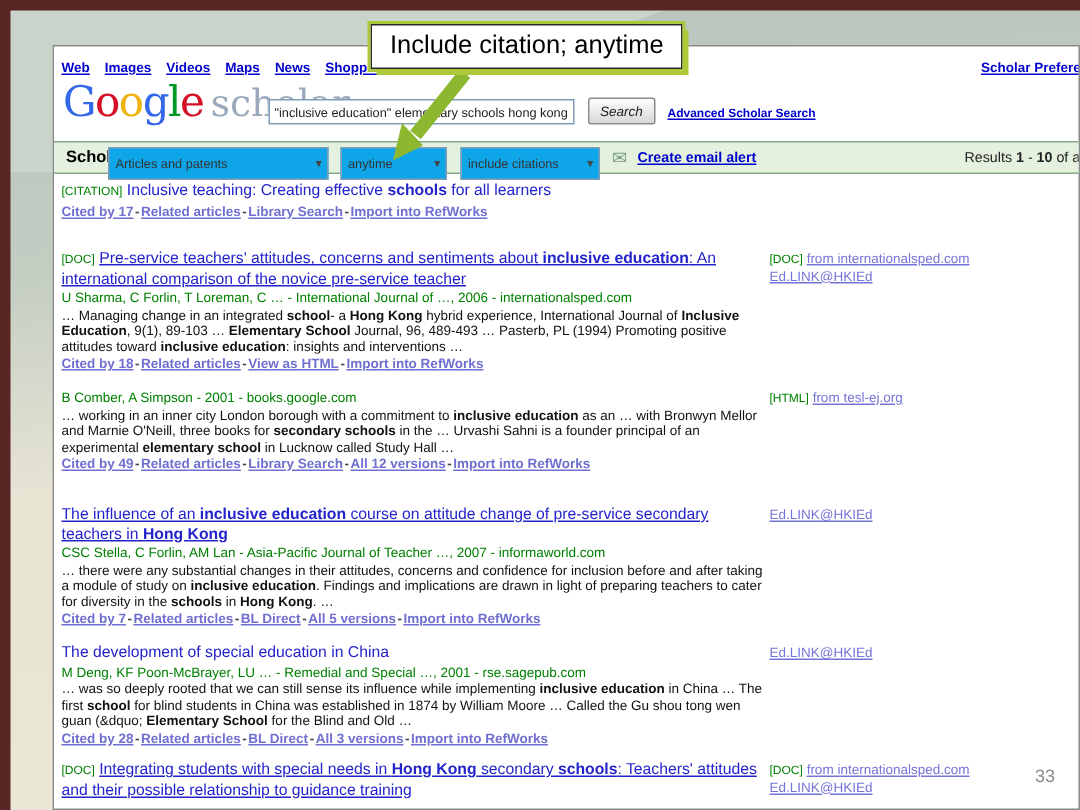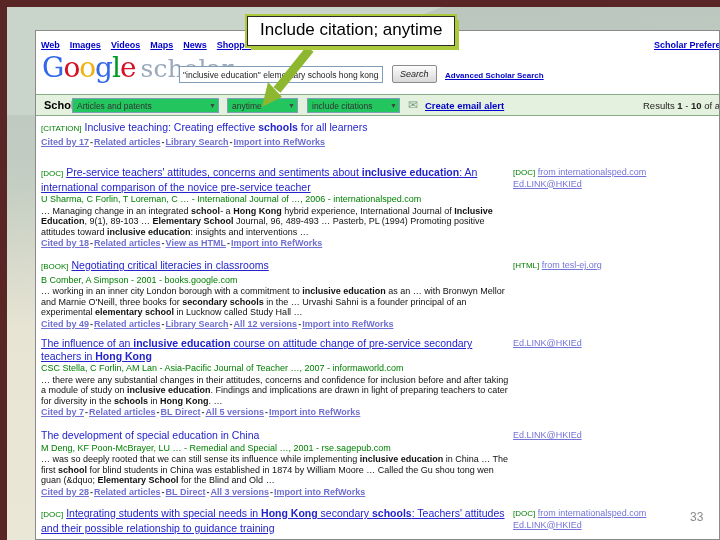--- a/index.html
+++ b/index.html
@@ -30,21 +30,21 @@
     border:1px solid #7f9db9; font-size:8.5px; padding:0 3px; font-family:"Liberation Sans",sans-serif; color:#222; }
   .q-btn { position:absolute; left:356px; top:34px; height:18px; padding:0 7px; font-size:9px;
     background:linear-gradient(#fdfdfd,#d8d8d8); border:1px solid #8b8b8b; border-radius:2px;
     color:#222; font-family:"Liberation Sans",sans-serif; cursor:pointer;font-style:italic; }
   .adv { position:absolute; left:409px; top:40px; font-size:8px; font-weight:bold;
     color:#0000cc; text-decoration:underline; cursor:pointer; }
 
   .toolbar { position:absolute; left:0; top:63px; width:685px; height:22px; background:#e4f1de;
     border-top:1px solid #86ab86; border-bottom:1px solid #86ab86; }
   .tb-label { position:absolute; left:8px; top:4px; font-size:11px; font-weight:bold; color:#000; }
-  .dd { position:absolute; top:3px; height:15px; background:#22c55e; border:1px solid #7f9db9;
+  .dd { position:absolute; top:3px; height:22px; background:#0ea5e9; border:1px solid #7f9db9;
     display:flex; align-items:center; justify-content:space-between; padding:0 2px 0 4px;
     font-size:8.5px; color:#333; cursor:pointer; white-space:nowrap; }
   .dd-1 { left:36px; width:147px; } .dd-2 { left:191px; width:71px; } .dd-3 { left:271px; width:93px; }
   .dd .arr { font-size:7px; color:#444; margin-left:4px; }
   .env { position:absolute; left:372px; top:3px; font-size:12px; color:#7a9a7a; }
   .alert { position:absolute; left:389px; top:5px; font-size:9.5px; font-weight:bold;
     color:#0000cc; text-decoration:underline; cursor:pointer; }
   .res-count { position:absolute; left:563px; top:5px; font-size:9.5px; color:#222; white-space:nowrap;padding-left:44px; }
 
   .result { position:absolute; left:5px; width:678px; }
@@ -131,21 +131,20 @@
         </div>
       </div>
       <div class="r-side">
         <div><span class="tag">[DOC]</span> <a>from internationalsped.com</a></div>
         <div><a>Ed.LINK@HKIEd</a></div>
       </div>
     </div>
 
     <div class="result" style="top:228px">
       <div class="r-main">
-        <div class="r-title"><span class="tag">[BOOK]</span> <a>Negotiating critical literacies in classrooms</a></div>
         <div class="r-auth">B Comber, A Simpson - 2001 - books.google.com</div>
         <div class="r-snip">… working in an inner city London borough with a commitment to <b>inclusive education</b> as an … with Bronwyn Mellor and Marnie O'Neill, three books for <b>secondary schools</b> in the … Urvashi Sahni is a founder principal of an experimental <b>elementary school</b> in Lucknow called Study Hall …</div>
         <div class="r-links">
           <a>Cited by 49</a><a>Related articles</a><a>Library Search</a><a>All 12 versions</a><a>Import into RefWorks</a>
         </div>
       </div>
       <div class="r-side">
         <div><span class="tag">[HTML]</span> <a>from tesl-ej.org</a></div>
       </div>
     </div>

